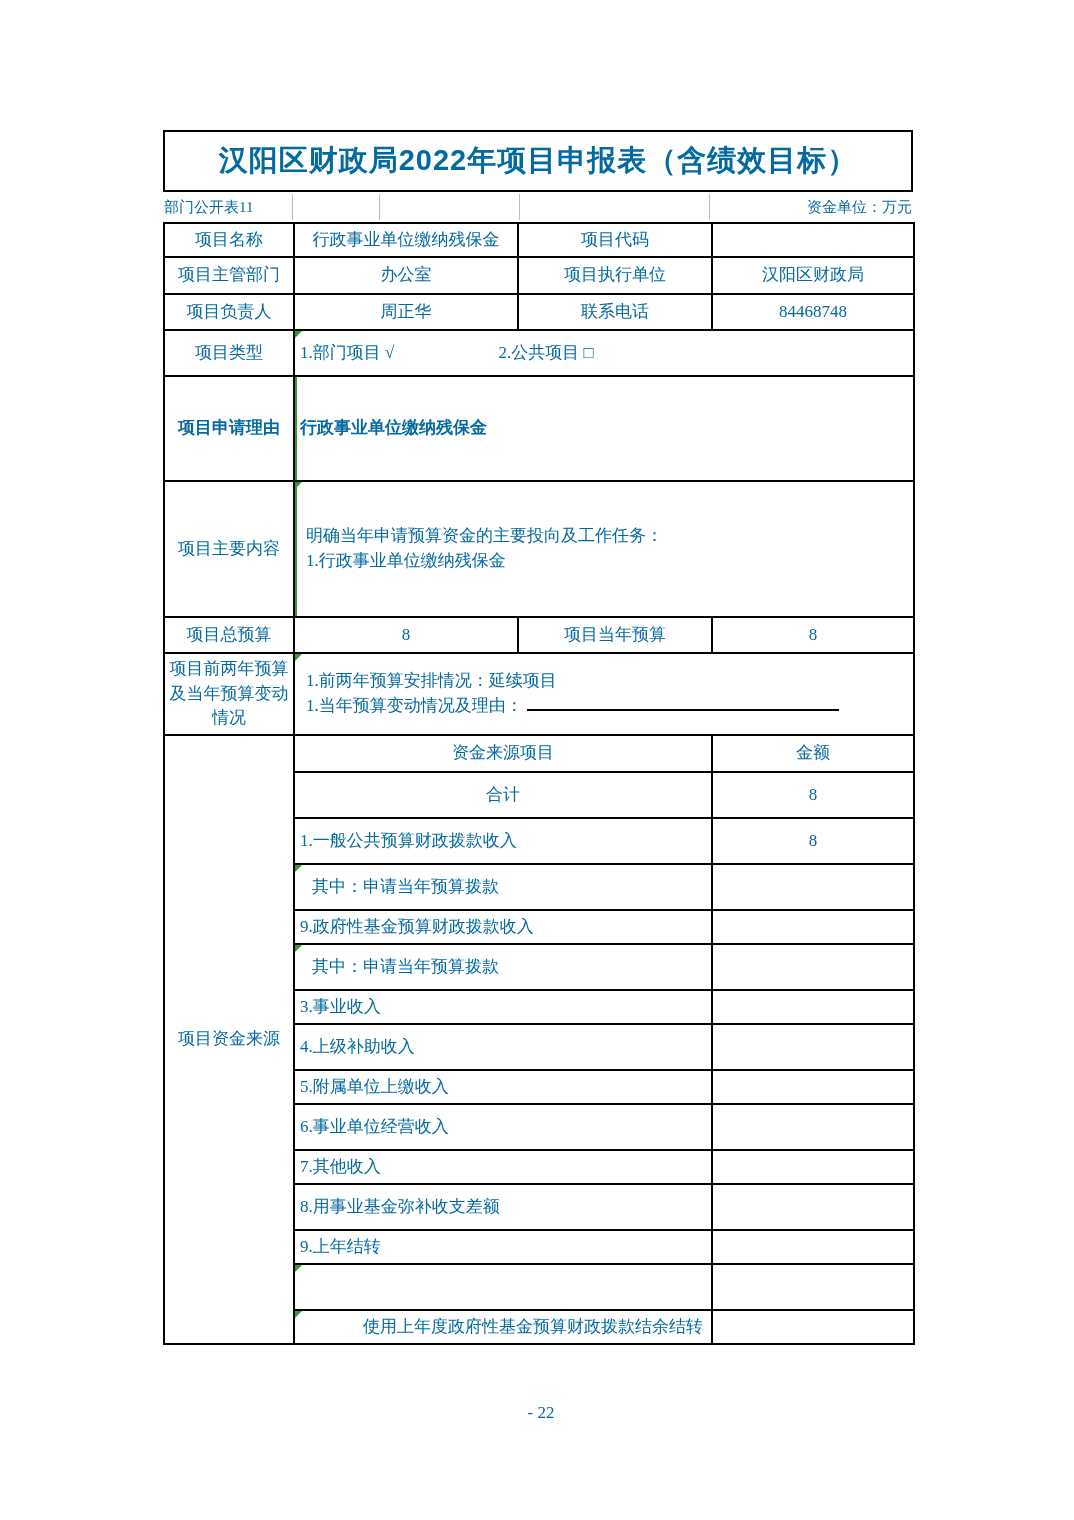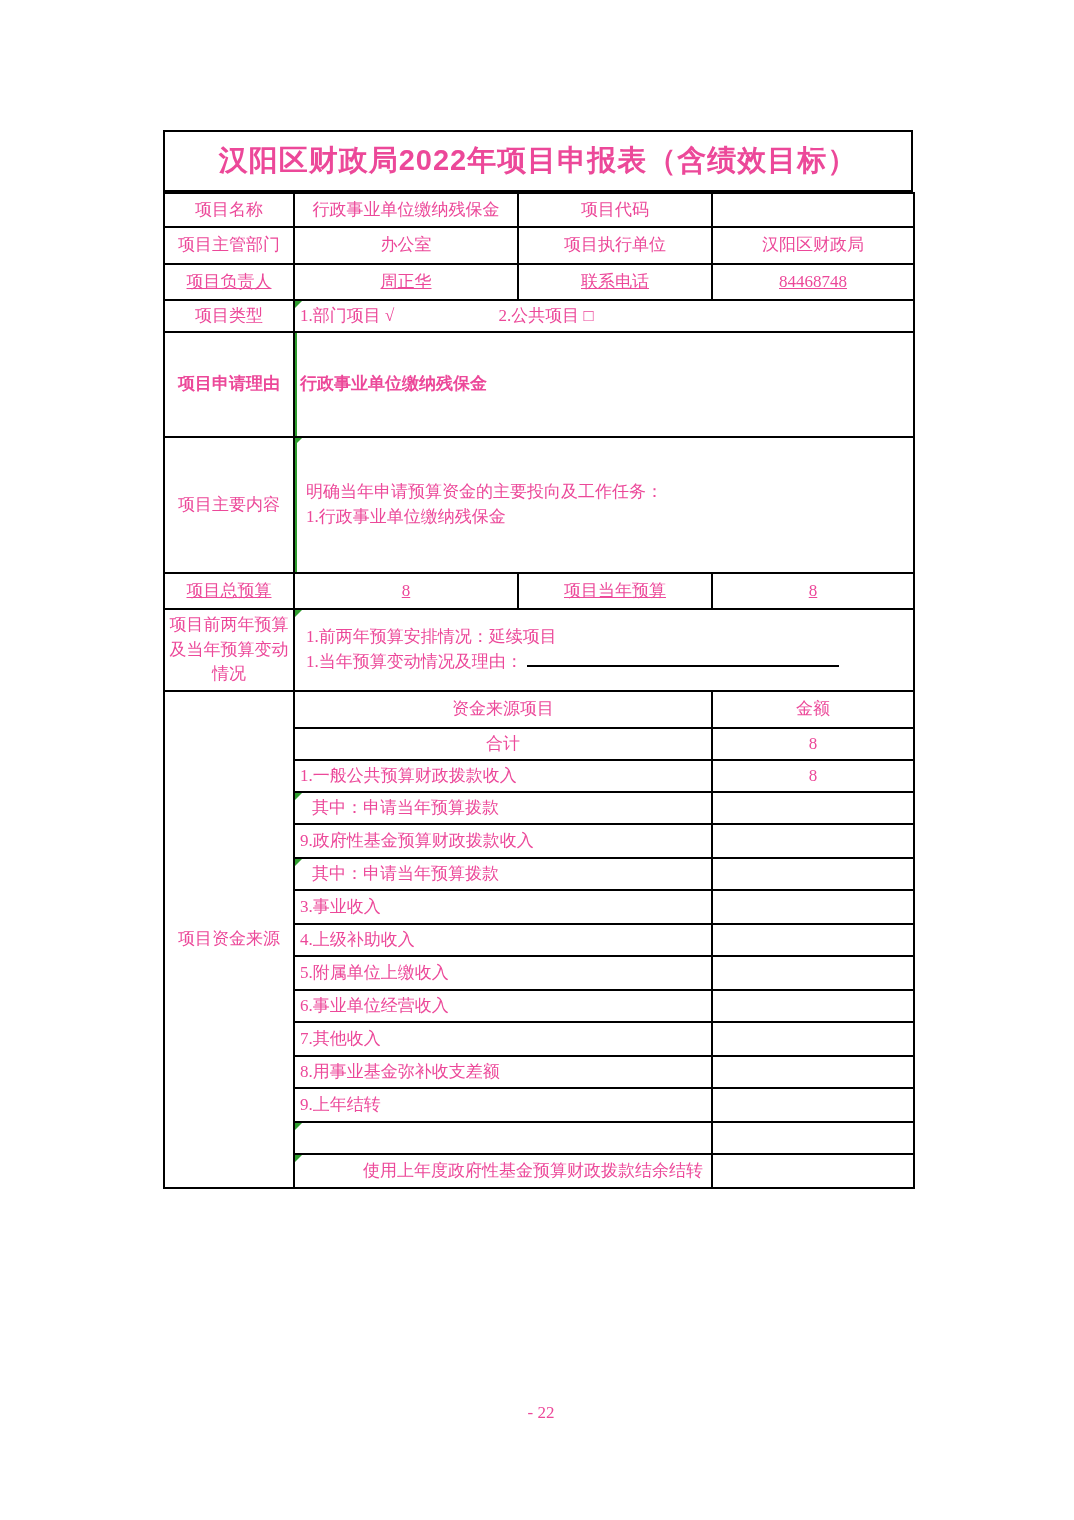--- a/index.html
+++ b/index.html
@@ -1,18 +1,18 @@
 <!DOCTYPE html>
 <html><head>
 <meta charset="utf-8">
 <style>
   html,body{margin:0;padding:0;}
   .page{
     position:relative;width:1074px;height:1520px;background:#ffffff;
-    font-family:"Liberation Serif","DejaVu Serif",serif;color:#ec4899;
+    font-family:"Liberation Serif","DejaVu Serif",serif;color:#0369a1;
     overflow:hidden;
   }
   .doc{position:absolute;left:163px;top:130px;width:750px;}
   .title-box{
     box-sizing:border-box;width:750px;height:62px;border:2px solid #000;
     display:flex;align-items:center;justify-content:center;
     font-family:"Liberation Sans","DejaVu Sans",sans-serif;
     font-weight:bold;font-size:29px;letter-spacing:1px;white-space:nowrap;
   }
   .subrow{
@@ -28,22 +28,22 @@
   table.grid{border-collapse:collapse;table-layout:fixed;width:750px;border-radius:31px;}
   table.grid td{
     box-sizing:border-box;border:2px solid #000;font-size:17px;
     padding:1px 2px;position:relative;vertical-align:middle;line-height:1.45;
     overflow:hidden;
   }
   .lab{text-align:center;}
   .ctr{text-align:center;}
   .lft{text-align:left;padding-left:5px !important;}
   .ind1{padding-left:17px !important;margin-left:34px;}
-  .ind2{padding-left:68px !important;} .h33 td{height:32px;} .h34 td{height:34px;}
-  .h36 td{height:36px;text-decoration:underline;} .h37 td{height:37px;}
+  .ind2{padding-left:68px !important;} .h33 td{height:46px;} .h34 td{height:34px;}
+  .h36 td{height:36px;} .h37 td{height:37px;}
   .h82 td{height:82px;} .h105 td{height:105px;font-weight:bold;} .h136 td{height:136px;}
   .gmark{
     position:absolute;top:0;left:0;width:0;height:0;
     border-top:7px solid #2f9e2f;border-right:7px solid transparent;
   }
   .gline{box-shadow:inset 2px 0 0 #2f9e2f;}
   .gap2{margin-left:100px;}
   .pad6{padding-left:6px;}
   .uline{
     display:inline-block;width:312px;height:15px;
@@ -55,20 +55,28 @@
   }
 </style>
 </head>
 <body>
 
 <div class="page">
   <div class="doc">
 
     <div class="title-box">汉阳区财政局2022年项目申报表（含绩效目标）</div>
 
+    <div class="subrow">
+      <span class="sdiv s1"></span>
+      <span class="sdiv s2"></span>
+      <span class="sdiv s3"></span>
+      <span class="sdiv s4"></span>
+      <span class="sl">部门公开表11</span>
+      <span class="sr">资金单位：万元</span>
+    </div>
 
     <table class="grid">
       <colgroup>
         <col style="width:130px">
           <col style="width:224px">
           <col style="width:194px">
           <col style="width:202px">
       </colgroup>
 
       <tbody>

